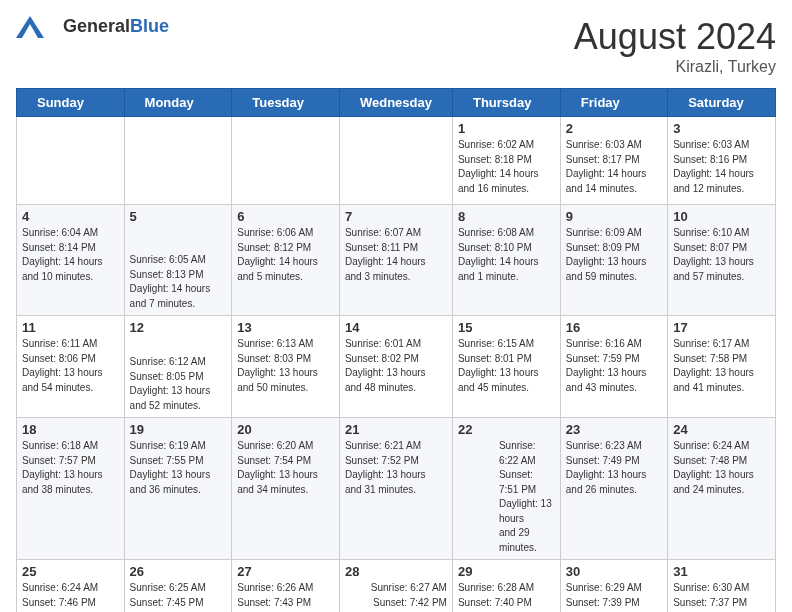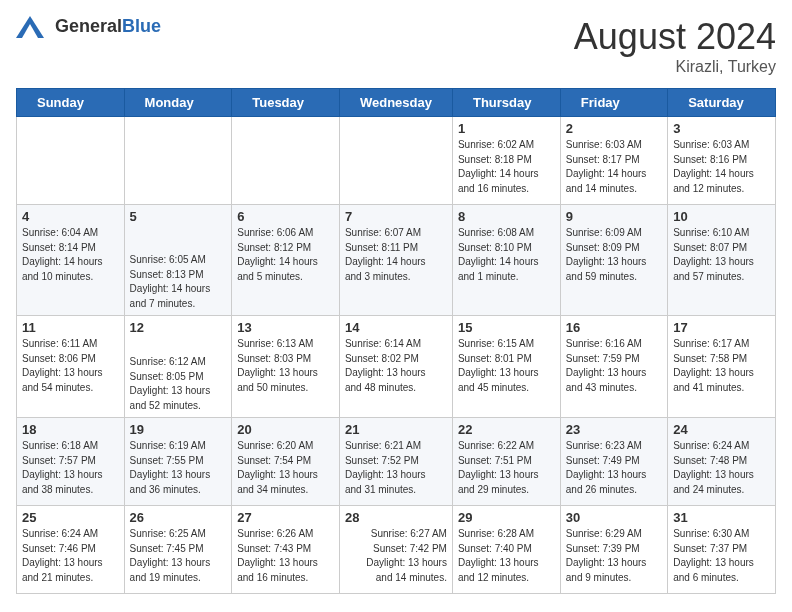--- a/index.html
+++ b/index.html
@@ -12,21 +12,21 @@
     }
     .header-area {
       display: flex;
       justify-content: space-between;
       align-items: flex-start;
       margin-bottom: 12px;
     }
     .logo {
       display: flex;
       align-items: center;
-      gap: 11px;
+      gap: 19px;
     }
     .logo-icon {
       width: 28px;
       height: 22px;
     }
     .title-area {
       text-align: right;
     }
     .month-year {
       font-size: 36px;
@@ -213,21 +213,21 @@
         </td>
         <td>
           <span class="day-number">13</span>
           <div class="day-info" style="white-space: pre-line;">Sunrise: 6:13 AM
 Sunset: 8:03 PM
 Daylight: 13 hours
 and 50 minutes.</div>
         </td>
         <td>
           <span class="day-number">14</span>
-          <div class="day-info" style="white-space: pre-line;">Sunrise: 6:14 AM
+          <div class="day-info" style="white-space: pre-line;">Sunrise: 6:01 AM
 Sunset: 8:02 PM
 Daylight: 13 hours
 and 48 minutes.</div>
         </td>
         <td>
           <span class="day-number">15</span>
           <div class="day-info" style="white-space: pre-line;">Sunrise: 6:15 AM
 Sunset: 8:01 PM
 Daylight: 13 hours
 and 45 minutes.</div>
@@ -271,21 +271,21 @@
         </td>
         <td>
           <span class="day-number">21</span>
           <div class="day-info" style="white-space: pre-line;">Sunrise: 6:21 AM
 Sunset: 7:52 PM
 Daylight: 13 hours
 and 31 minutes.</div>
         </td>
         <td>
           <span class="day-number">22</span>
-          <div class="day-info" style="white-space: pre-line;">Sunrise: 6:22 AM
+          <div class="day-info" style="white-space: pre-line; margin-left: 41px;">Sunrise: 6:22 AM
 Sunset: 7:51 PM
 Daylight: 13 hours
 and 29 minutes.</div>
         </td>
         <td>
           <span class="day-number">23</span>
           <div class="day-info" style="white-space: pre-line;">Sunrise: 6:23 AM
 Sunset: 7:49 PM
 Daylight: 13 hours
 and 26 minutes.</div>

